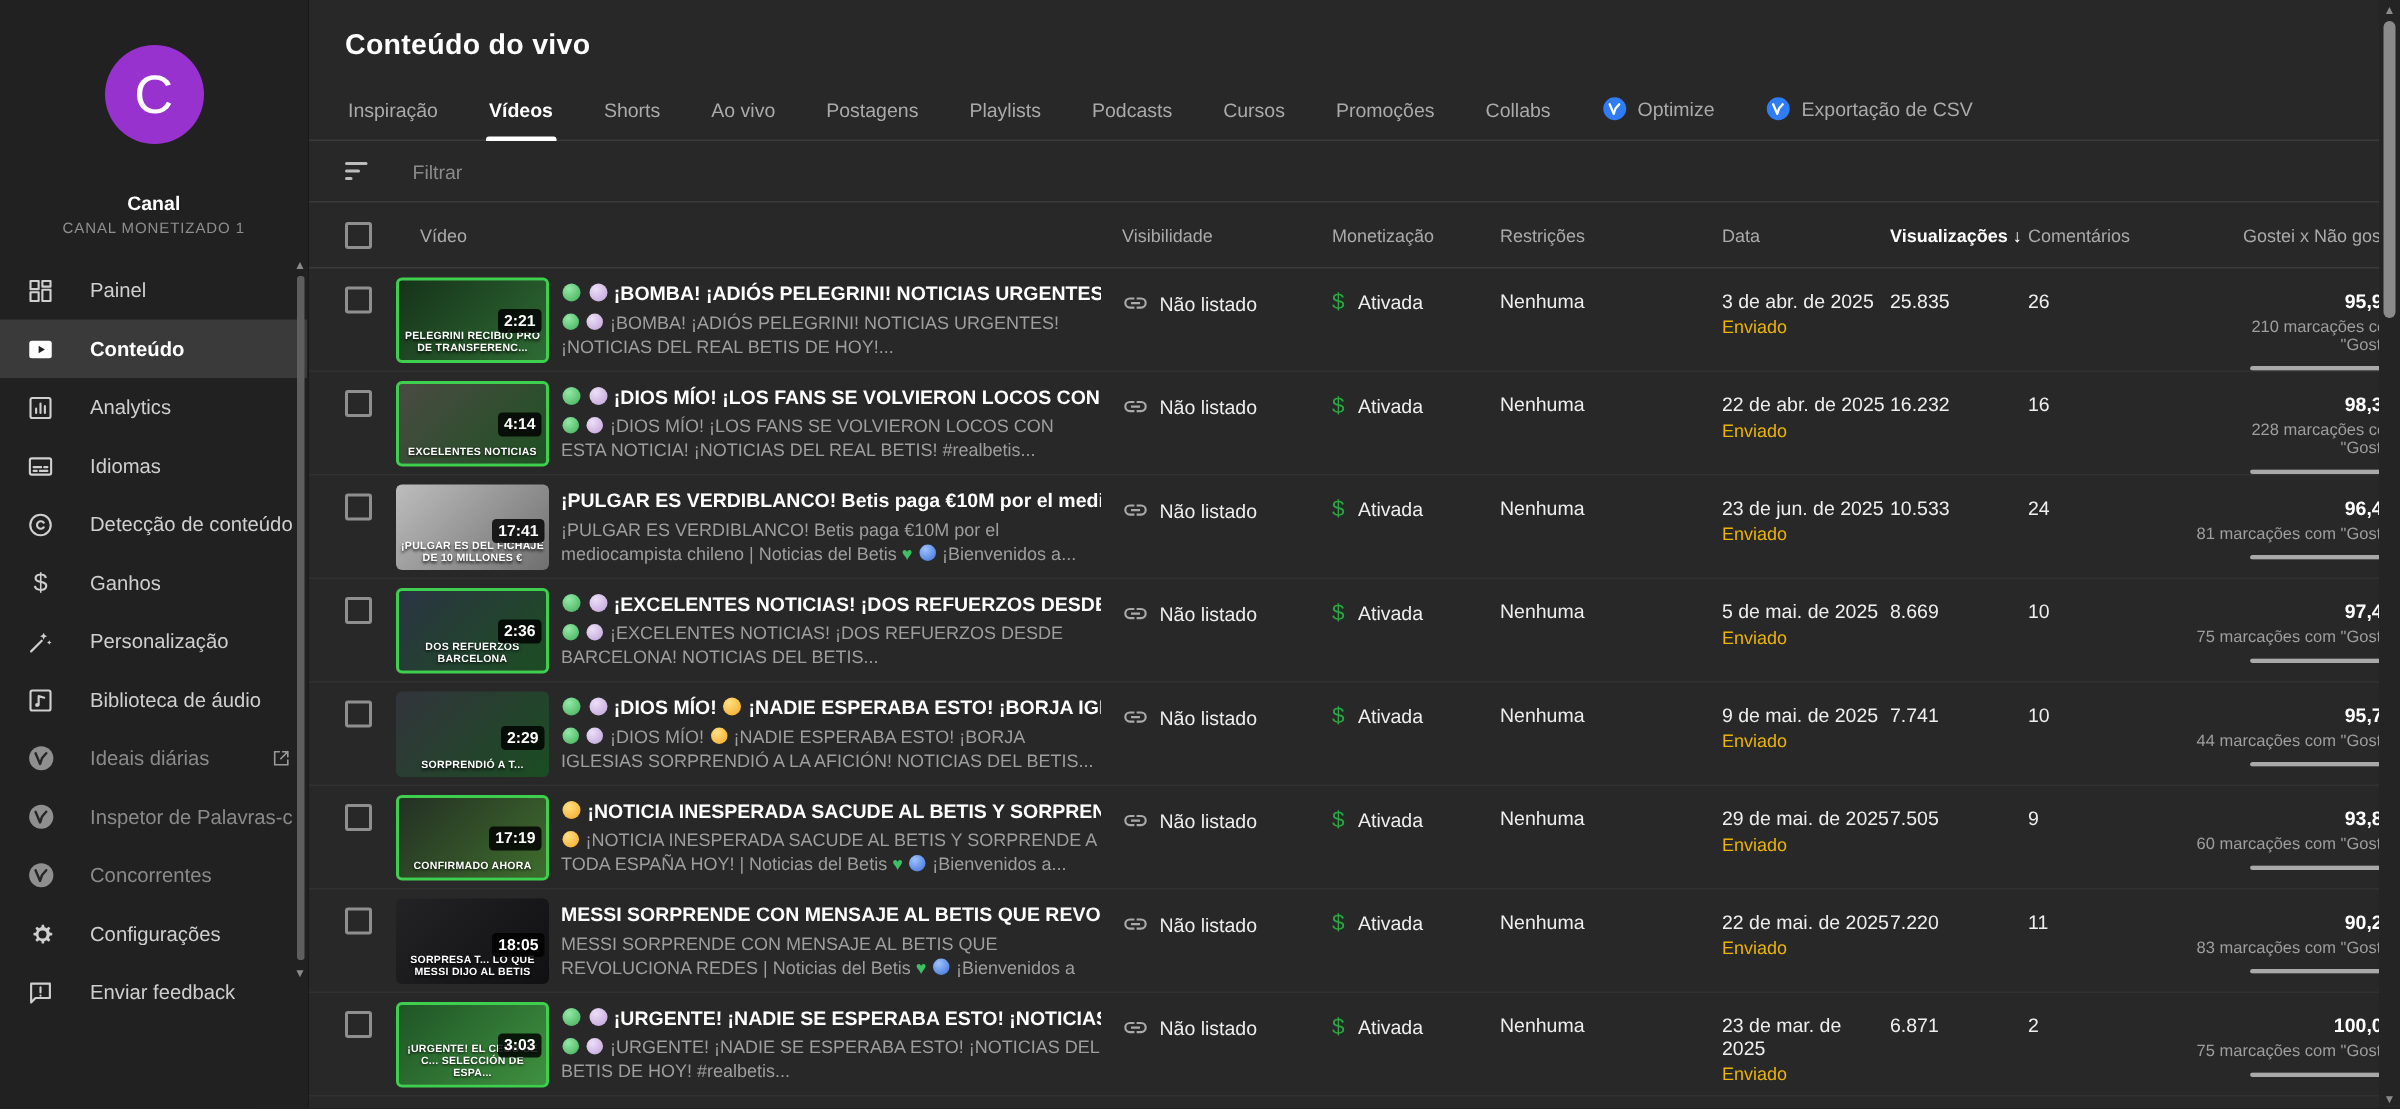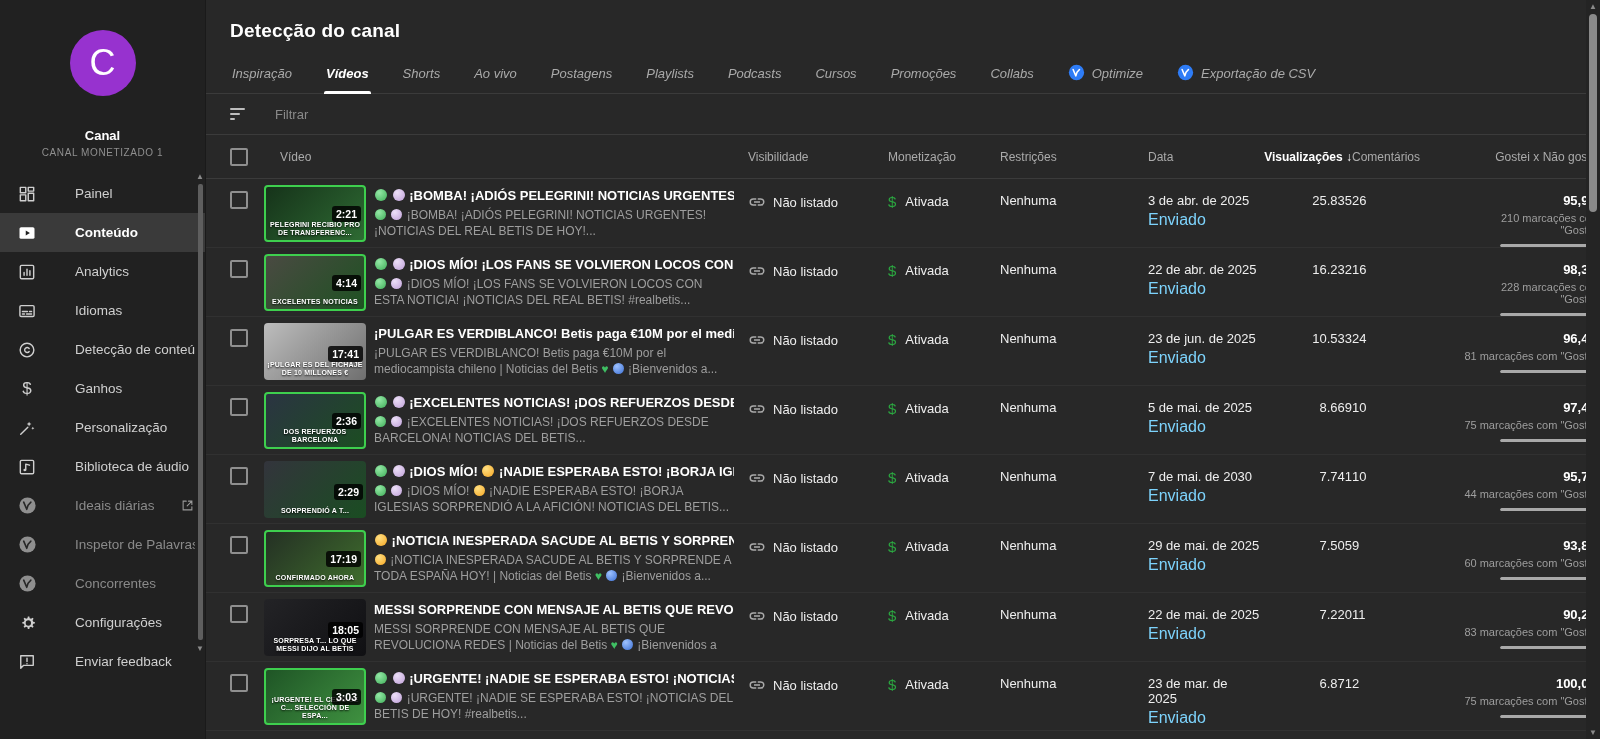--- a/index.html
+++ b/index.html
@@ -13,34 +13,34 @@
   .avatar{width:66px;height:66px;border-radius:50%;background:#9732cf;display:flex;align-items:center;justify-content:center;
           font-size:36px;color:#fff;font-weight:400;}
   .ch-name{margin-top:32px;font-size:13px;font-weight:bold;color:#fff;}
   .ch-sub{margin-top:4px;font-size:10px;color:#8f8f8f;letter-spacing:.6px;}
   .menu{margin-top:16px;}
   .sb-item{display:flex;align-items:center;height:39px;padding:0 10px 0 16px;color:#cfcfcf;font-size:13.5px;cursor:pointer;position:relative;}
   .sb-item .ic{width:22px;height:22px;margin-right:22px;display:flex;align-items:center;justify-content:center;color:#cfcfcf;flex:0 0 22px;}
   .sb-item.active{background:#3a3a3a;color:#fff;font-weight:bold;}
   .sb-item.active .ic{color:#fff;}
   .sb-item.dim{color:#8a8a8a;}
-  .sb-item .lbl{white-space:nowrap;overflow:hidden;margin-left:15px;}
+  .sb-item .lbl{white-space:nowrap;overflow:hidden;}
   .sb-item .ext{margin-left:auto;color:#9a9a9a;display:flex;}
   .dollar-ic{font-size:17px;font-weight:400;}
   
   .sb-scroll-up{position:absolute;right:1px;top:172px;color:#8a8a8a;font-size:8px;}
   .sb-scroll-thumb{position:absolute;right:2px;top:184px;width:5px;height:456px;background:#5e5e5e;border-radius:2px;}
   .sb-scroll-down{position:absolute;right:1px;top:644px;color:#8a8a8a;font-size:8px;}
 
   
   .main{flex:1;background:#282828;border-left:1px solid #1a1a1a;position:relative;overflow:hidden;}
   .page-head{padding:20px 24px 0 24px;}
   .page-title{font-size:19px;font-weight:600;color:#fff;letter-spacing:.2px;}
   .tabs{display:flex;align-items:flex-end;gap:30px;padding:0 24px;margin-top:14px;border-bottom:1px solid #3b3b3b;}
-  .tab{position:relative;padding:8px 2px 12px 2px;font-size:13px;color:#aaa;cursor:pointer;white-space:nowrap;display:flex;align-items:flex-end;gap:7px;font-style:italic;}
+  .tab{position:relative;padding:8px 2px 12px 2px;font-size:13px;color:#aaa;cursor:pointer;white-space:nowrap;display:flex;align-items:center;gap:7px;}
   .tab.active{color:#fff;font-weight:bold;}
   .tab.active:after{content:"";position:absolute;left:0;right:0;bottom:-1px;height:3px;background:#fff;border-radius:2px 2px 0 0;}
   .tab .vq-blue{width:17px;height:17px;display:inline-flex;}
 
   .filter-bar{display:flex;align-items:center;height:40px;padding:0 24px;border-bottom:1px solid #3b3b3b;}
   .filter-icon{display:inline-flex;flex-direction:column;gap:3px;margin-right:28px;cursor:pointer;}
   .filter-icon i{display:block;height:2px;background:#bdbdbd;border-radius:1px;}
   .filter-icon i:nth-child(1){width:15px;}
   .filter-icon i:nth-child(2){width:10px;}
   .filter-icon i:nth-child(3){width:5px;}
@@ -49,21 +49,21 @@
 
   
   .thead{display:flex;align-items:center;height:43px;padding-left:24px;border-bottom:1px solid #3b3b3b;font-size:12px;color:#aaa;}
   .cb{width:18px;height:18px;border:2px solid #8f8f8f;border-radius:2px;box-sizing:border-box;flex:0 0 18px;cursor:pointer;}
   .col-cb{flex:0 0 34px;display:flex;}
   .col-video-h{flex:1;min-width:0;padding-left:16px;}
   .col-vis{flex:0 0 140px;}
   .col-mon{flex:0 0 112px;}
   .col-res{flex:0 0 148px;}
   .col-date{flex:0 0 112px;}
-  .col-views{flex:0 0 92px;text-align:right;}
+  .col-views{flex:0 0 92px;}
   .col-com{flex:0 0 110px;text-align:left;}
   .col-likes{flex:0 0 138px;text-align:right;}
   .thead .sorted{color:#fff;font-weight:bold;}
   .rows{}
   .row{display:flex;align-items:flex-start;height:69px;box-sizing:border-box;border-bottom:1px solid #313131;
        padding:6px 0 0 24px;}
   .row .col-cb{margin-top:6px;}
   .thumb{flex:0 0 102px;width:102px;height:57px;border-radius:4px;position:relative;overflow:hidden;margin-right:8px;
          display:flex;align-items:flex-end;justify-content:center;cursor:pointer;box-sizing:border-box;}
   .thumb .cap{width:100%;text-align:center;font-size:7px;font-weight:bold;color:#fff;line-height:8px;padding:1px 2px 3px 2px;
@@ -71,21 +71,21 @@
   .thumb .dur{position:absolute;right:3px;bottom:18px;background:rgba(0,0,0,.82);color:#fff;font-size:10.5px;font-weight:bold;
               padding:0 4px;border-radius:3px;line-height:16px;}
   .vcell{flex:1;min-width:0;margin-top:2px;padding-right:14px;}
   .vtitle{font-size:13px;font-weight:bold;color:#fff;white-space:nowrap;overflow:hidden;cursor:pointer;line-height:18px;}
   .vdesc{font-size:12px;color:#9e9e9e;line-height:16px;margin-top:2px;overflow:hidden;max-height:32px;}
   .cell{margin-top:8px;font-size:13px;color:#eee;}
   .cell.col-vis{display:flex;align-items:center;gap:7px;}
   .link-ic{color:#aaa;display:inline-flex;width:18px;height:18px;}
   .cell.col-mon{display:flex;align-items:center;gap:9px;}
   .mon-dollar{color:#2ba640;font-size:15px;font-weight:400;}
-  .date-sub{color:#7dd3fc;font-size:16px;margin-top:3px;}
+  .date-sub{color:#eab308;font-size:12px;margin-top:3px;}
   .pct{font-size:13px;font-weight:bold;color:#fff;}
   .like-note{font-size:11px;color:#9e9e9e;margin-top:4px;}
   .like-bar{width:100px;height:3px;border-radius:2px;background:#4a4a4a;margin:8px 0 0 auto;overflow:hidden;}
   .like-bar i{display:block;height:100%;background:#a9a9a9;border-radius:2px;}
   .dot{display:inline-block;width:12px;height:12px;border-radius:50%;vertical-align:-1px;margin:0 1px;}
   .vdesc .dot{width:11px;height:11px;}
   .heart{font-weight:bold;}
 
   
   .m-scroll{position:absolute;top:0;right:0;width:14px;height:739px;background:#242424;}
@@ -231,21 +231,21 @@
           <span class="lbl">Enviar feedback</span>
         </div>
       </div>
     <div class="sb-scroll-up">▲</div>
     <div class="sb-scroll-thumb"></div>
     <div class="sb-scroll-down">▼</div>
   </div>
 
   <div class="main">
     <div class="page-head">
-      <div class="page-title">Detecção do canal</div>
+      <div class="page-title">Conteúdo do vivo</div>
     </div>
     <div class="tabs" id="tabs">
         <div class="tab">
           <span>Inspiração</span>
         </div>
         <div class="tab active">
           <span>Vídeos</span>
         </div>
         <div class="tab">
           <span>Shorts</span>
@@ -494,21 +494,21 @@
               </svg>
             </span>
       <span>Não listado</span>
     </div>
     <div class="cell col-mon">
       <span class="mon-dollar">$</span>
       <span>Ativada</span>
     </div>
     <div class="cell col-res">Nenhuma</div>
     <div class="cell col-date">
-      <div>7 de mai. de 2030</div>
+      <div>9 de mai. de 2025</div>
       <div class="date-sub">Enviado</div>
     </div>
     <div class="cell col-views">7.741</div>
     <div class="cell col-com">10</div>
     <div class="cell col-likes">
       <div class="pct">95,7%</div>
       <div class="like-note">44 marcações com "Gostei"</div>
       <div class="like-bar">
               <i style="width: 95.7%;"></i>
             </div>

